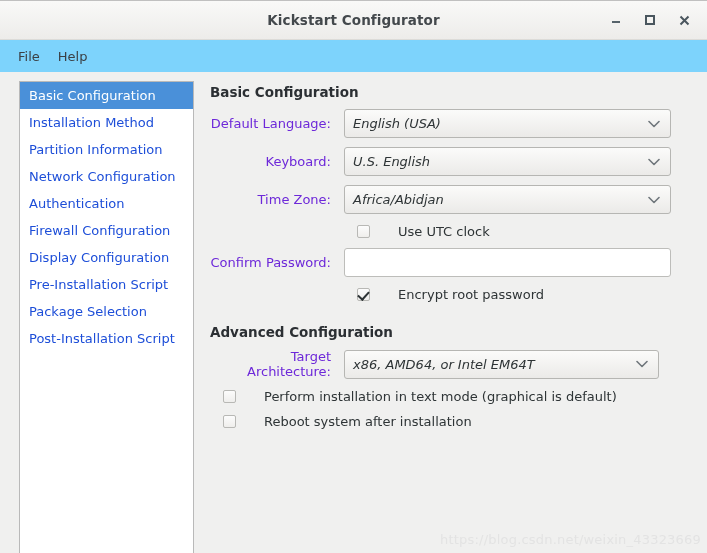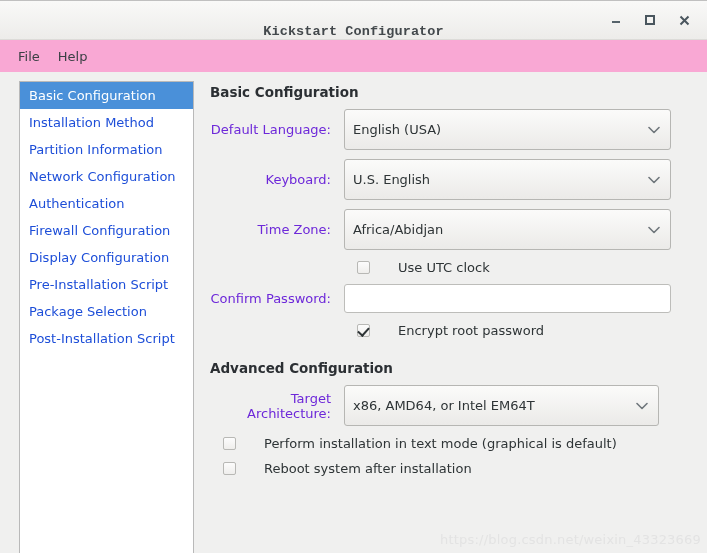--- a/index.html
+++ b/index.html
@@ -26,23 +26,22 @@
   }
 
   
   .titlebar {
     position: relative;
     height: 38px;
     flex: 0 0 38px;
     background: linear-gradient(to bottom, #f9f9f8 0%, #edecea 100%);
     border-bottom: 1px solid #dcdbd8;
     display: flex;
-    align-items: flex-end;
+    align-items: center;
     justify-content: center;
-    font-family: Liberation Mono, monospace;
   }
   .title-text {
     font-size: 13.5px;
     font-weight: bold;
     color: #43484c;
     letter-spacing: 0.1px;
   }
   .win-buttons {
     position: absolute;
     right: 6px;
@@ -58,21 +57,21 @@
     align-items: center;
     justify-content: center;
     cursor: default;
   }
   .win-btn svg { display: block; }
 
   
   .menubar {
     height: 32px;
     flex: 0 0 32px;
-    background: #f9a8d4;
+    background: #7dd3fc;
     display: flex;
     align-items: center;
     padding-left: 9px;
   }
   .menu-item {
     font-size: 13px;
     color: #3b4045;
     padding: 3px 9px;
     cursor: default;
   }
@@ -138,31 +137,32 @@
     padding-right: 13px;
     box-sizing: border-box;
     font-size: 13px;
     color: #6d28d9;
   }
 
   .combo {
     position: relative;
     flex: 0 0 auto;
     width: 327px;
-    height: 41px;
+    height: 29px;
     box-sizing: border-box;
     border: 1px solid #b6b6b3;
     border-radius: 3px;
     background: linear-gradient(to bottom, #fbfbfa 0%, #ebeae8 100%);
     display: flex;
     align-items: center;
     padding: 0 8px;
     font-size: 13px;
     color: #2e3436;
     cursor: default;
+    font-style: italic;
   }
   .combo .arrow {
     position: absolute;
     right: 10px;
     top: 50%;
     transform: translateY(-50%);
     display: block;
   }
 
   .combo.arch { width: 315px; }

